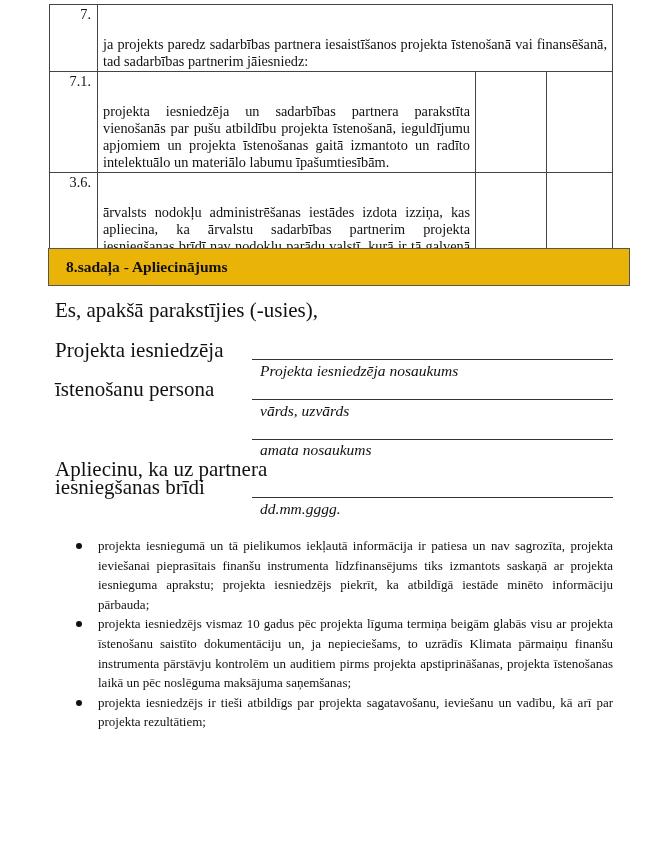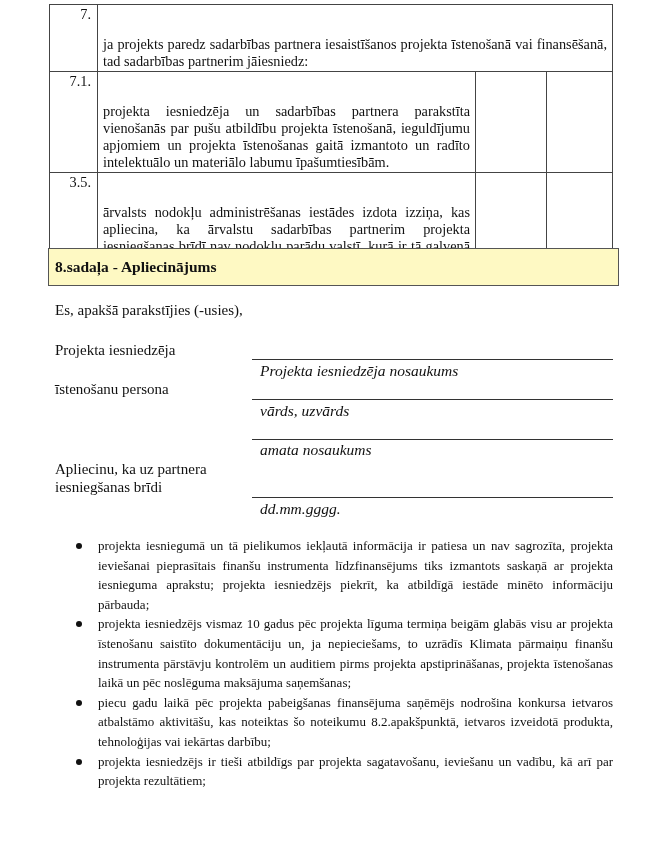--- a/index.html
+++ b/index.html
@@ -16,24 +16,24 @@
   .tbl td.txt { padding: 1px 5px 0 5px; text-align: justify; }
   .tbl td.blank { width: 70px; }
   .tbl td.blank2 { width: 65px; }
   .tbl tr.r7 td { height: 39px; }
   .tbl tr.r71 td { height: 85px; }
   .tbl tr.r72 td { height: 69px; }
   .tbl td.txt span { display: block; text-align: justify; text-align-last: left; margin-top: 30px; }
 
   .section-header {
     position: absolute; left: 48px; top: 248px; width: 563px; height: 36px;
-    background: #fef9c3; border: 1px solid #555;
-    font-weight: bold; font-size: 15.5px; line-height: 36px; padding-left: 6px; box-sizing: content-box;
+    background: #eab308; border: 1px solid #555;
+    font-weight: bold; font-size: 15.5px; line-height: 36px; padding-left: 17px; box-sizing: content-box;
   }
-  .plain { position: absolute; font-size: 15px; line-height: 18px; }
+  .plain { position: absolute; font-size: 21px; line-height: 18px; }
   .sig-line { position: absolute; left: 252px; width: 361px; border-top: 1px solid #333; }
   .sig-caption { position: absolute; left: 260px; font-style: italic; font-size: 15.5px; line-height: 18px; }
 
   .bullets {
     position: absolute; left: 70px; top: 536px; width: 543px; margin: 0; padding: 0;
     list-style: none; font-size: 13px; line-height: 19.6px;
   }
   .bullets li { position: relative; padding-left: 28px; text-align: justify; }
   .bullets li .dot {
     position: absolute; left: 6px; top: 7px; width: 6px; height: 6px; border-radius: 50%; background: #111;
@@ -52,21 +52,21 @@
   </tr>
   <tr class="r71">
     <td class="num">7.1.</td>
     <td class="txt">
           <span>projekta iesniedzēja un sadarbības partnera parakstīta vienošanās par pušu atbildību projekta īstenošanā, ieguldījumu apjomiem un projekta īstenošanas gaitā izmantoto un radīto intelektuālo un materiālo labumu īpašumtiesībām.</span>
         </td>
     <td class="blank"></td>
     <td class="blank2"></td>
   </tr>
   <tr class="r72">
-    <td class="num">3.5.</td>
+    <td class="num">3.6.</td>
     <td class="txt">
           <span>ārvalsts nodokļu administrēšanas iestādes izdota izziņa, kas apliecina, ka ārvalstu sadarbības partnerim projekta iesniegšanas brīdī nav nodokļu parādu valstī, kurā ir tā galvenā uzņēmējdarbības vieta (ja attiecināms).</span>
         </td>
     <td class="blank"></td>
     <td class="blank2"></td>
   </tr>
 </tbody>
   </table>
 
 <div class="section-header">8.sadaļa - Apliecinājums</div>
@@ -86,15 +86,14 @@
 
 <div class="sig-line" style="top:439px;"></div>
 <div class="sig-caption" style="top:441px;">amata nosaukums</div>
 
 <div class="sig-line" style="top:497px;"></div>
 <div class="sig-caption" style="top:500px;">dd.mm.gggg.</div>
 
 <ul class="bullets">
   <li><span class="dot"></span><span>projekta iesniegumā un tā pielikumos iekļautā informācija ir patiesa un nav sagrozīta, projekta ieviešanai pieprasītais finanšu instrumenta līdzfinansējums tiks izmantots saskaņā ar projekta iesnieguma aprakstu; projekta iesniedzējs piekrīt, ka atbildīgā iestāde minēto informāciju pārbauda;</span></li>
   <li><span class="dot"></span><span>projekta iesniedzējs vismaz 10 gadus pēc projekta līguma termiņa beigām glabās visu ar projekta īstenošanu saistīto dokumentāciju un, ja nepieciešams, to uzrādīs Klimata pārmaiņu finanšu instrumenta pārstāvju kontrolēm un auditiem pirms projekta apstiprināšanas, projekta īstenošanas laikā un pēc noslēguma maksājuma saņemšanas;</span></li>
-  <li><span class="dot"></span><span>piecu gadu laikā pēc projekta pabeigšanas finansējuma saņēmējs nodrošina konkursa ietvaros atbalstāmo aktivitāšu, kas noteiktas šo noteikumu 8.2.apakšpunktā, ietvaros izveidotā produkta, tehnoloģijas vai iekārtas darbību;</span></li>
   <li><span class="dot"></span><span>projekta iesniedzējs ir tieši atbildīgs par projekta sagatavošanu, ieviešanu un vadību, kā arī par projekta rezultātiem;</span></li>
 </ul>
 
 </body></html>

